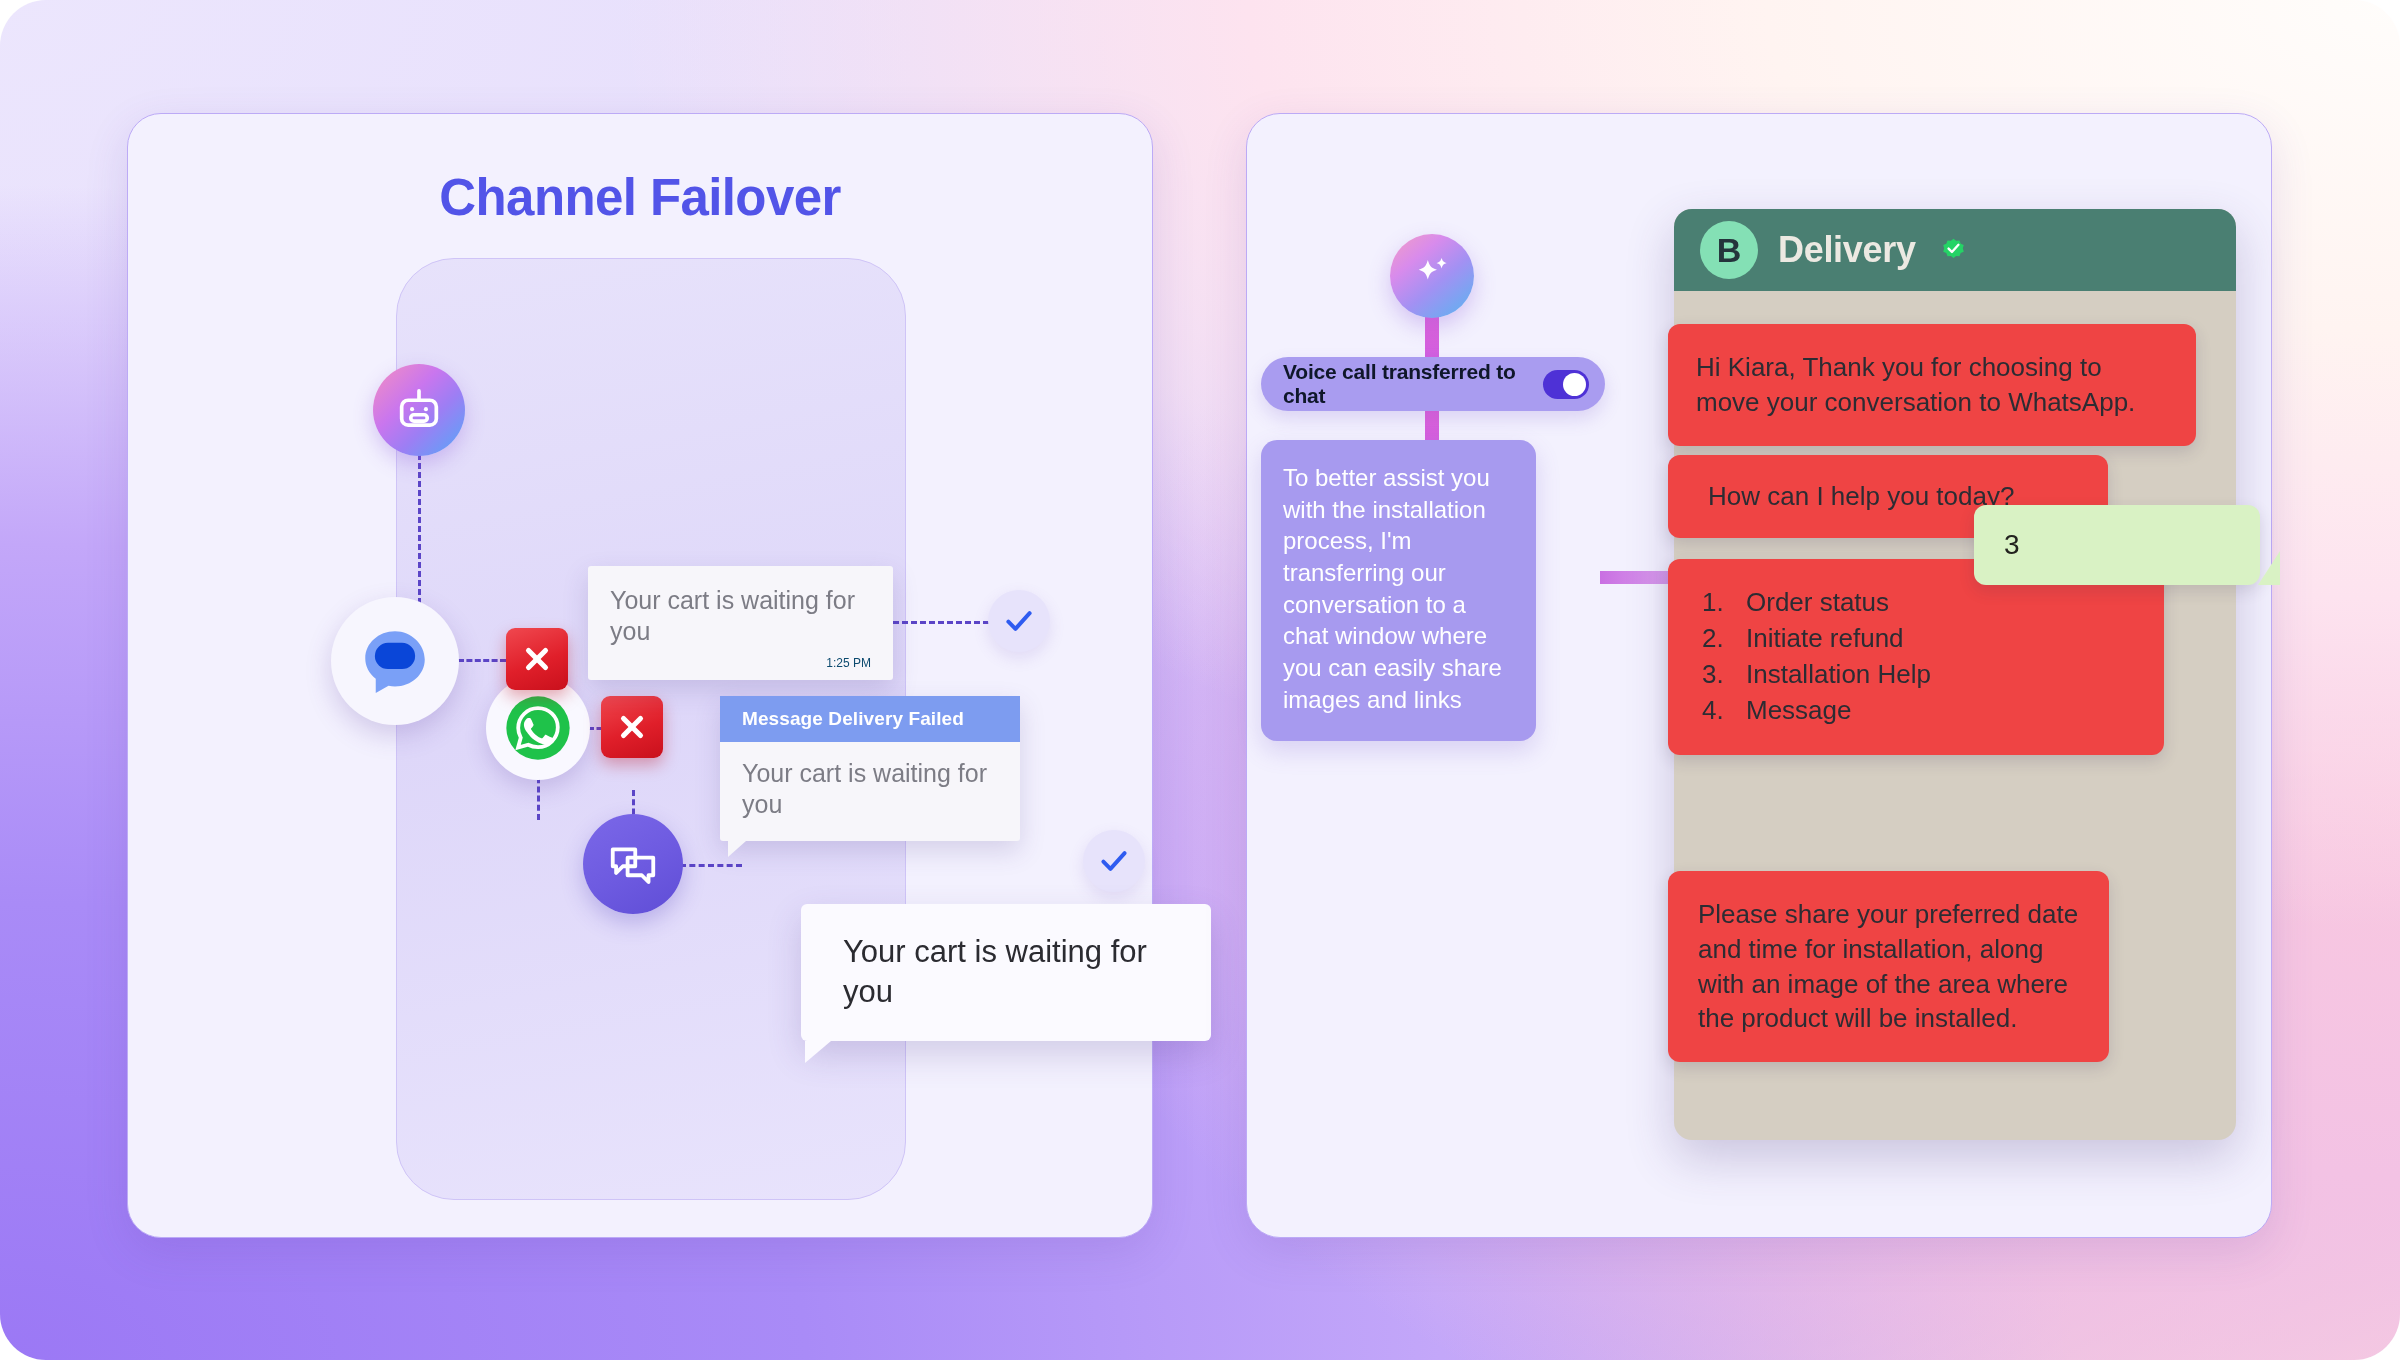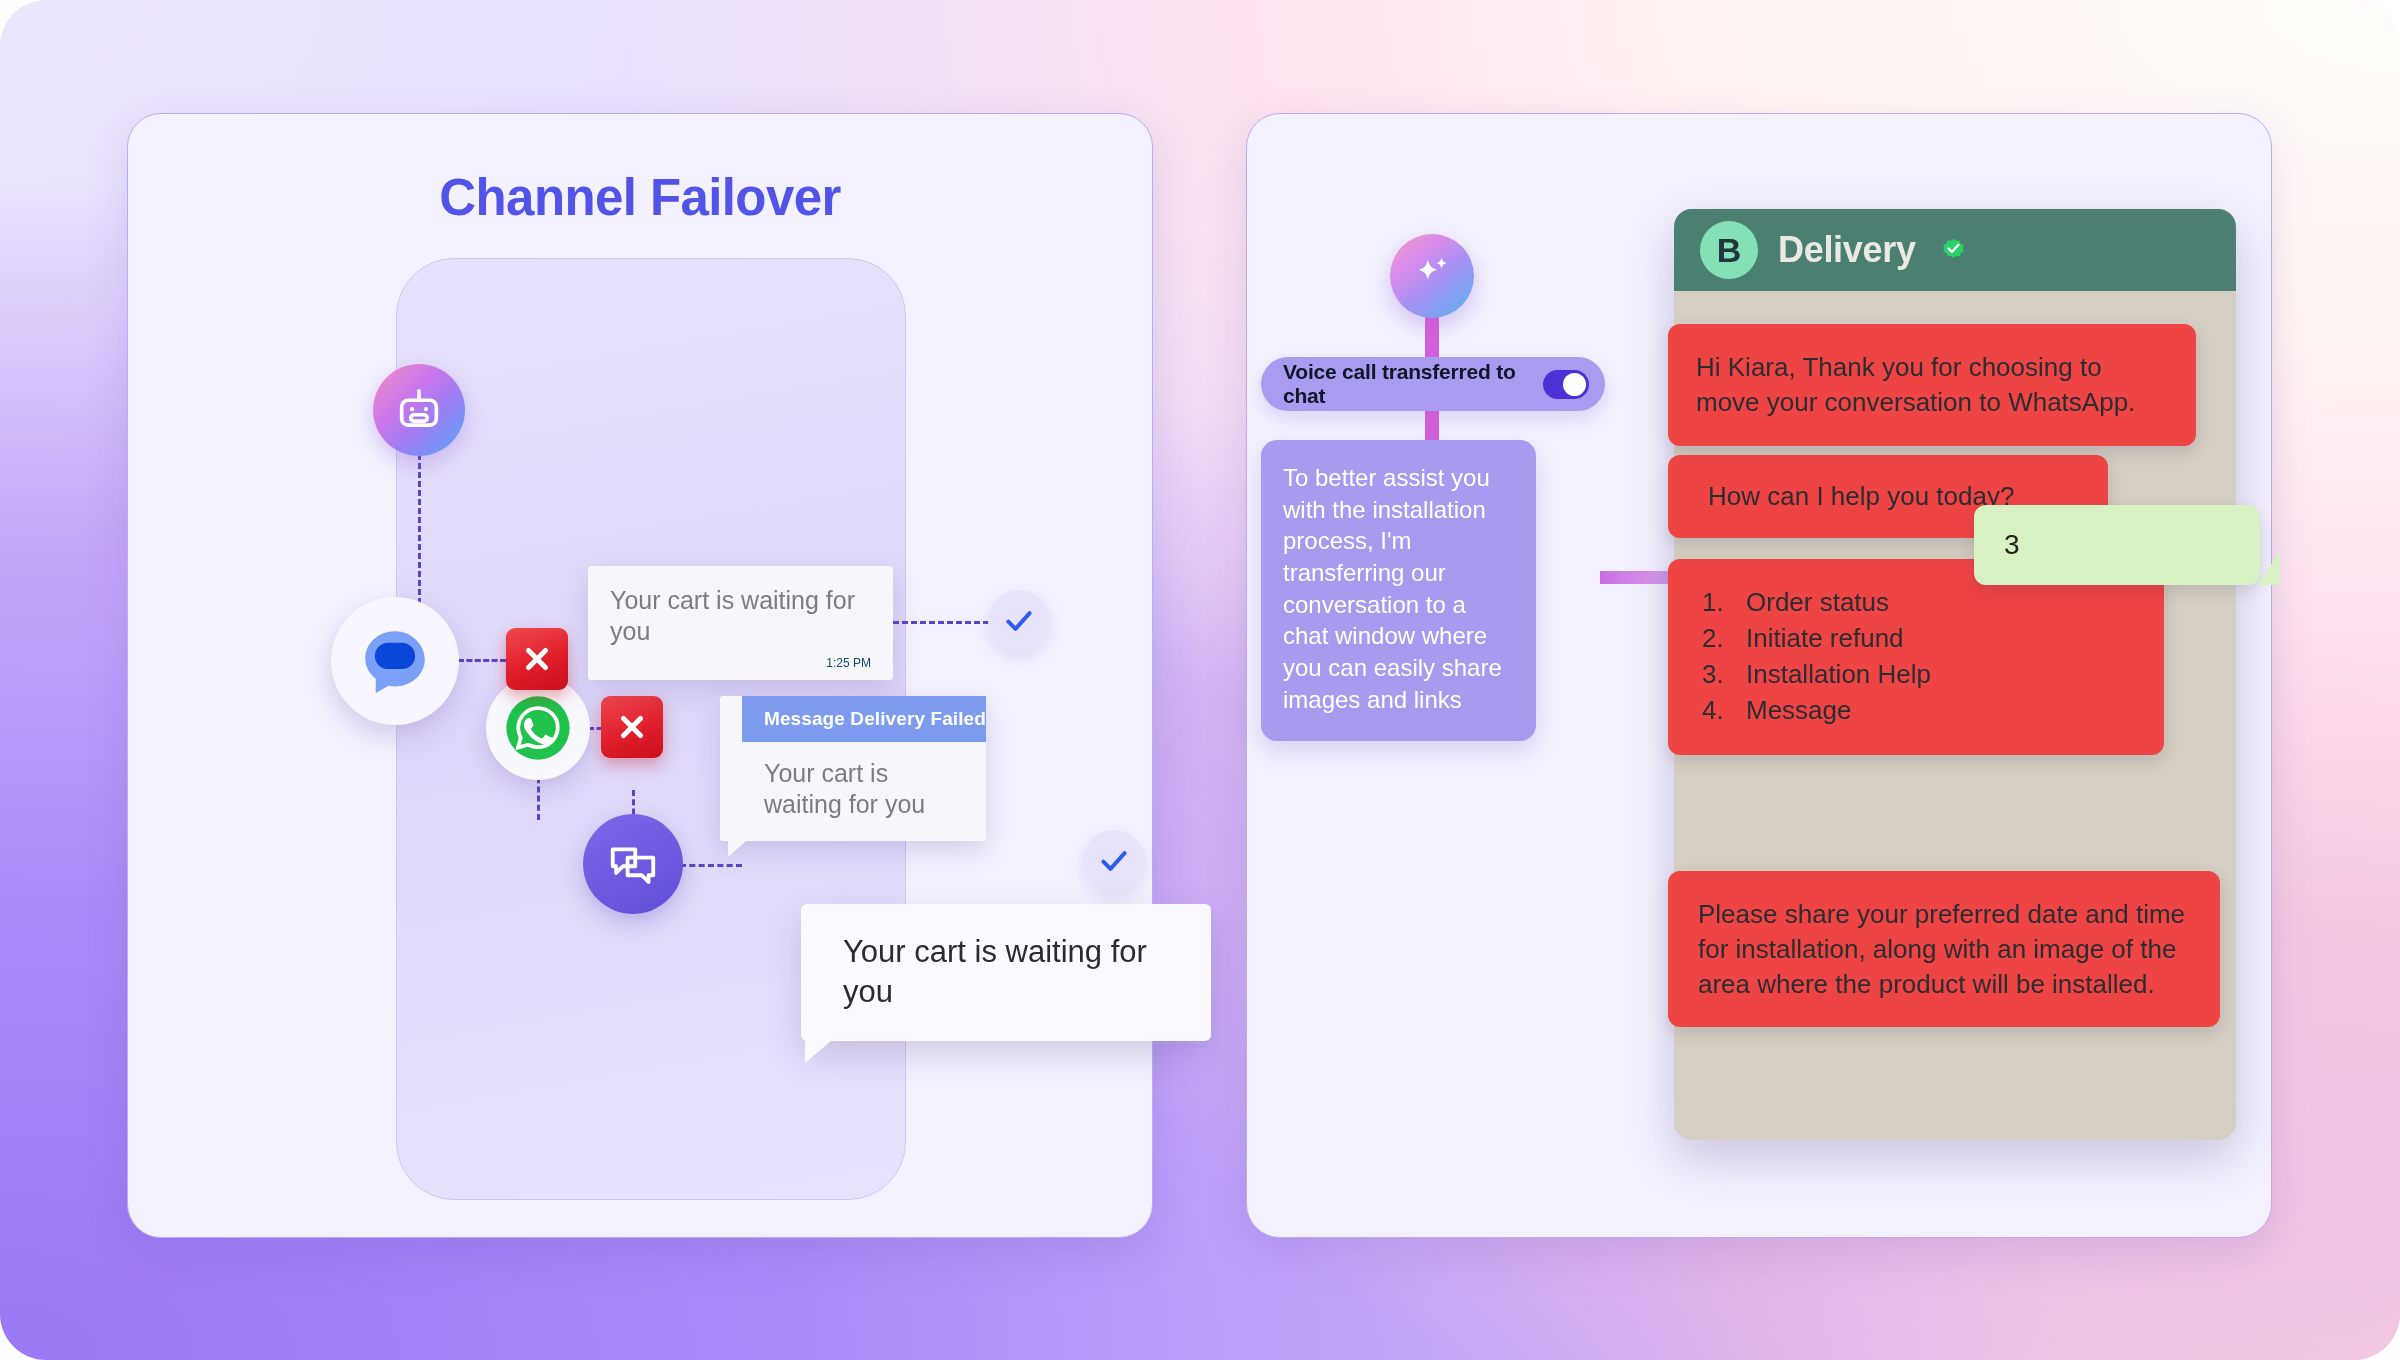--- a/index.html
+++ b/index.html
@@ -111,21 +111,21 @@
     box-shadow: 0 10px 26px rgba(80,60,140,.18);
     color: #7c7c85;
   }
   #msg1 {
     left: 460px; top: 452px; width: 305px; border-radius: 3px;
     padding: 19px 22px 10px 22px;
   }
   #msg1 .body { font-size: 25px; line-height: 1.22; }
   #msg1 .time { font-size: 12px; text-align: right; margin-top: 10px; color: #0c4a6e; }
 
-  #msg2 { left: 592px; top: 582px; width: 266px; border-radius: 3px; padding-left: 22px; }
+  #msg2 { left: 592px; top: 582px; width: 300px; border-radius: 3px; }
   #msg2 .hdr {
     background: #7d9cf0; color: #ffffff;
     font-size: 19px; font-weight: 700; letter-spacing: .1px;
     padding: 12px 0 12px 22px;
   }
   #msg2 .body { font-size: 25px; line-height: 1.22; padding: 16px 22px 22px 22px; }
   #msg2::after {
     content: ""; position: absolute; left: 8px; bottom: -16px;
     border-width: 16px 18px 0 0; border-style: solid;
     border-color: #f7f6fa transparent transparent transparent;
@@ -209,21 +209,21 @@
     border-radius: 12px;
     box-shadow: 0 6px 16px rgba(50,40,80,.16);
     color: #2c2c33; font-size: 26px; line-height: 1.34;
   }
   #b1 { left: -6px; top: 115px;  width: 528px; padding: 26px 28px; }
   #b2 { left: -6px; top: 246px;  width: 440px; padding: 24px 40px; }
   #b3 { left: -6px; top: 350px;  width: 496px; padding: 26px 28px 26px 34px; }
   #b3 ol { list-style: none; }
   #b3 ol li { display: flex; gap: 10px; line-height: 1.38; }
   #b3 ol li .n { min-width: 34px; }
-  #b5 { left: -6px; top: 662px; width: 552px; padding: 26px 30px; }
+  #b5 { left: -6px; top: 662px; width: 441px; padding: 26px 30px; }
 
   #b4 {
     position: absolute; right: -24px; top: 296px; width: 286px;
     background: #d9f2c4; border-radius: 12px;
     padding: 24px 30px; font-size: 28px; color: #23231f;
     box-shadow: 0 6px 16px rgba(50,40,80,.14);
   }
   #b4::after {
     content: ""; position: absolute; right: -20px; bottom: 0;
     border-width: 0 0 34px 22px; border-style: solid;

